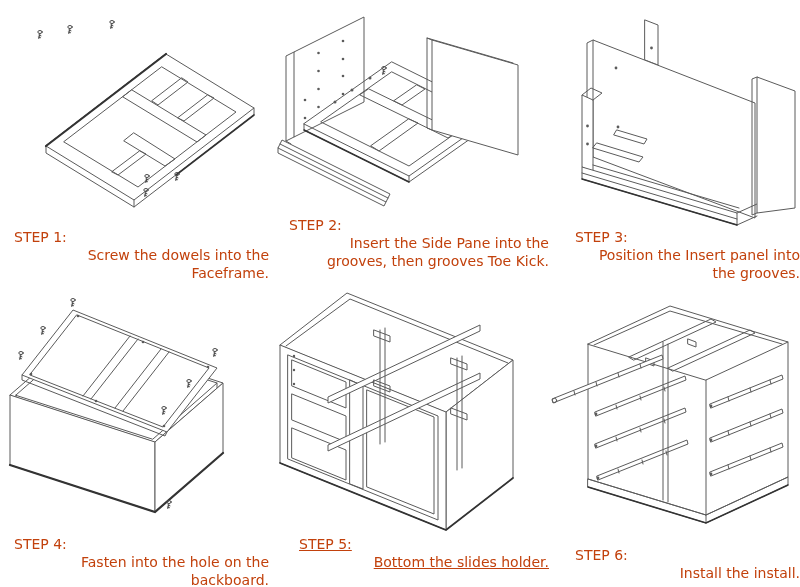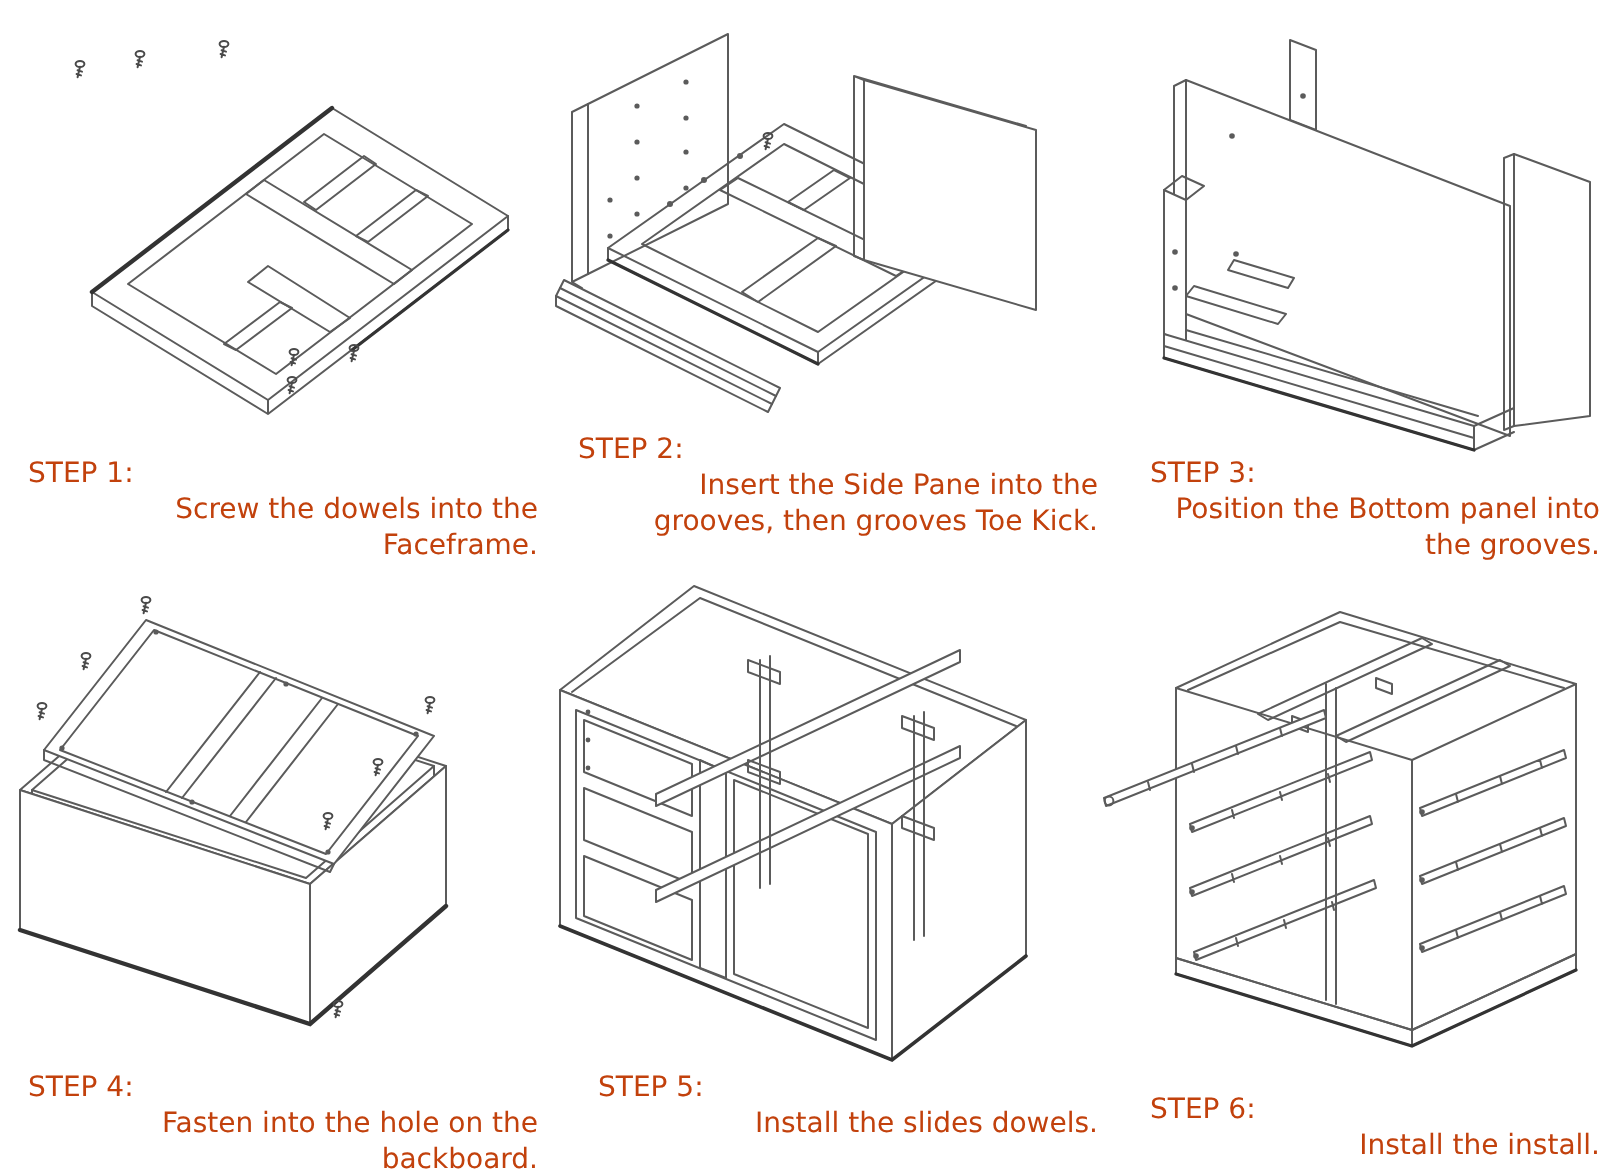--- a/index.html
+++ b/index.html
@@ -247,33 +247,33 @@
   </div>
 
   <div class="caption" style="left:289px;top:216px;width:260px;">
     <div class="step-label">STEP 2:</div>
     <div class="step-desc">Insert the Side Pane into the
 grooves, then grooves Toe Kick.</div>
   </div>
 
   <div class="caption" style="left:575px;top:228px;width:225px;">
     <div class="step-label">STEP 3:</div>
-    <div class="step-desc">Position the Bottom panel into
+    <div class="step-desc">Position the Insert panel into
 the grooves.</div>
   </div>
 
   <div class="caption" style="left:14px;top:535px;width:255px;">
     <div class="step-label">STEP 4:</div>
     <div class="step-desc">Fasten into the hole on the
 backboard.</div>
   </div>
 
-  <div class="caption" style="left:299px;top:535px;width:250px;">
+  <div class="caption" style="left:299px;top:535px;width:250px;text-decoration:underline;">
     <div class="step-label">STEP 5:</div>
-    <div class="step-desc">Install the slides dowels.</div>
+    <div class="step-desc">Bottom the slides holder.</div>
   </div>
 
   <div class="caption" style="left:575px;top:535px;width:225px;margin-top:11px;">
     <div class="step-label">STEP 6:</div>
     <div class="step-desc">Install the install.</div>
   </div>
 
 </div>
 
 </body></html>

